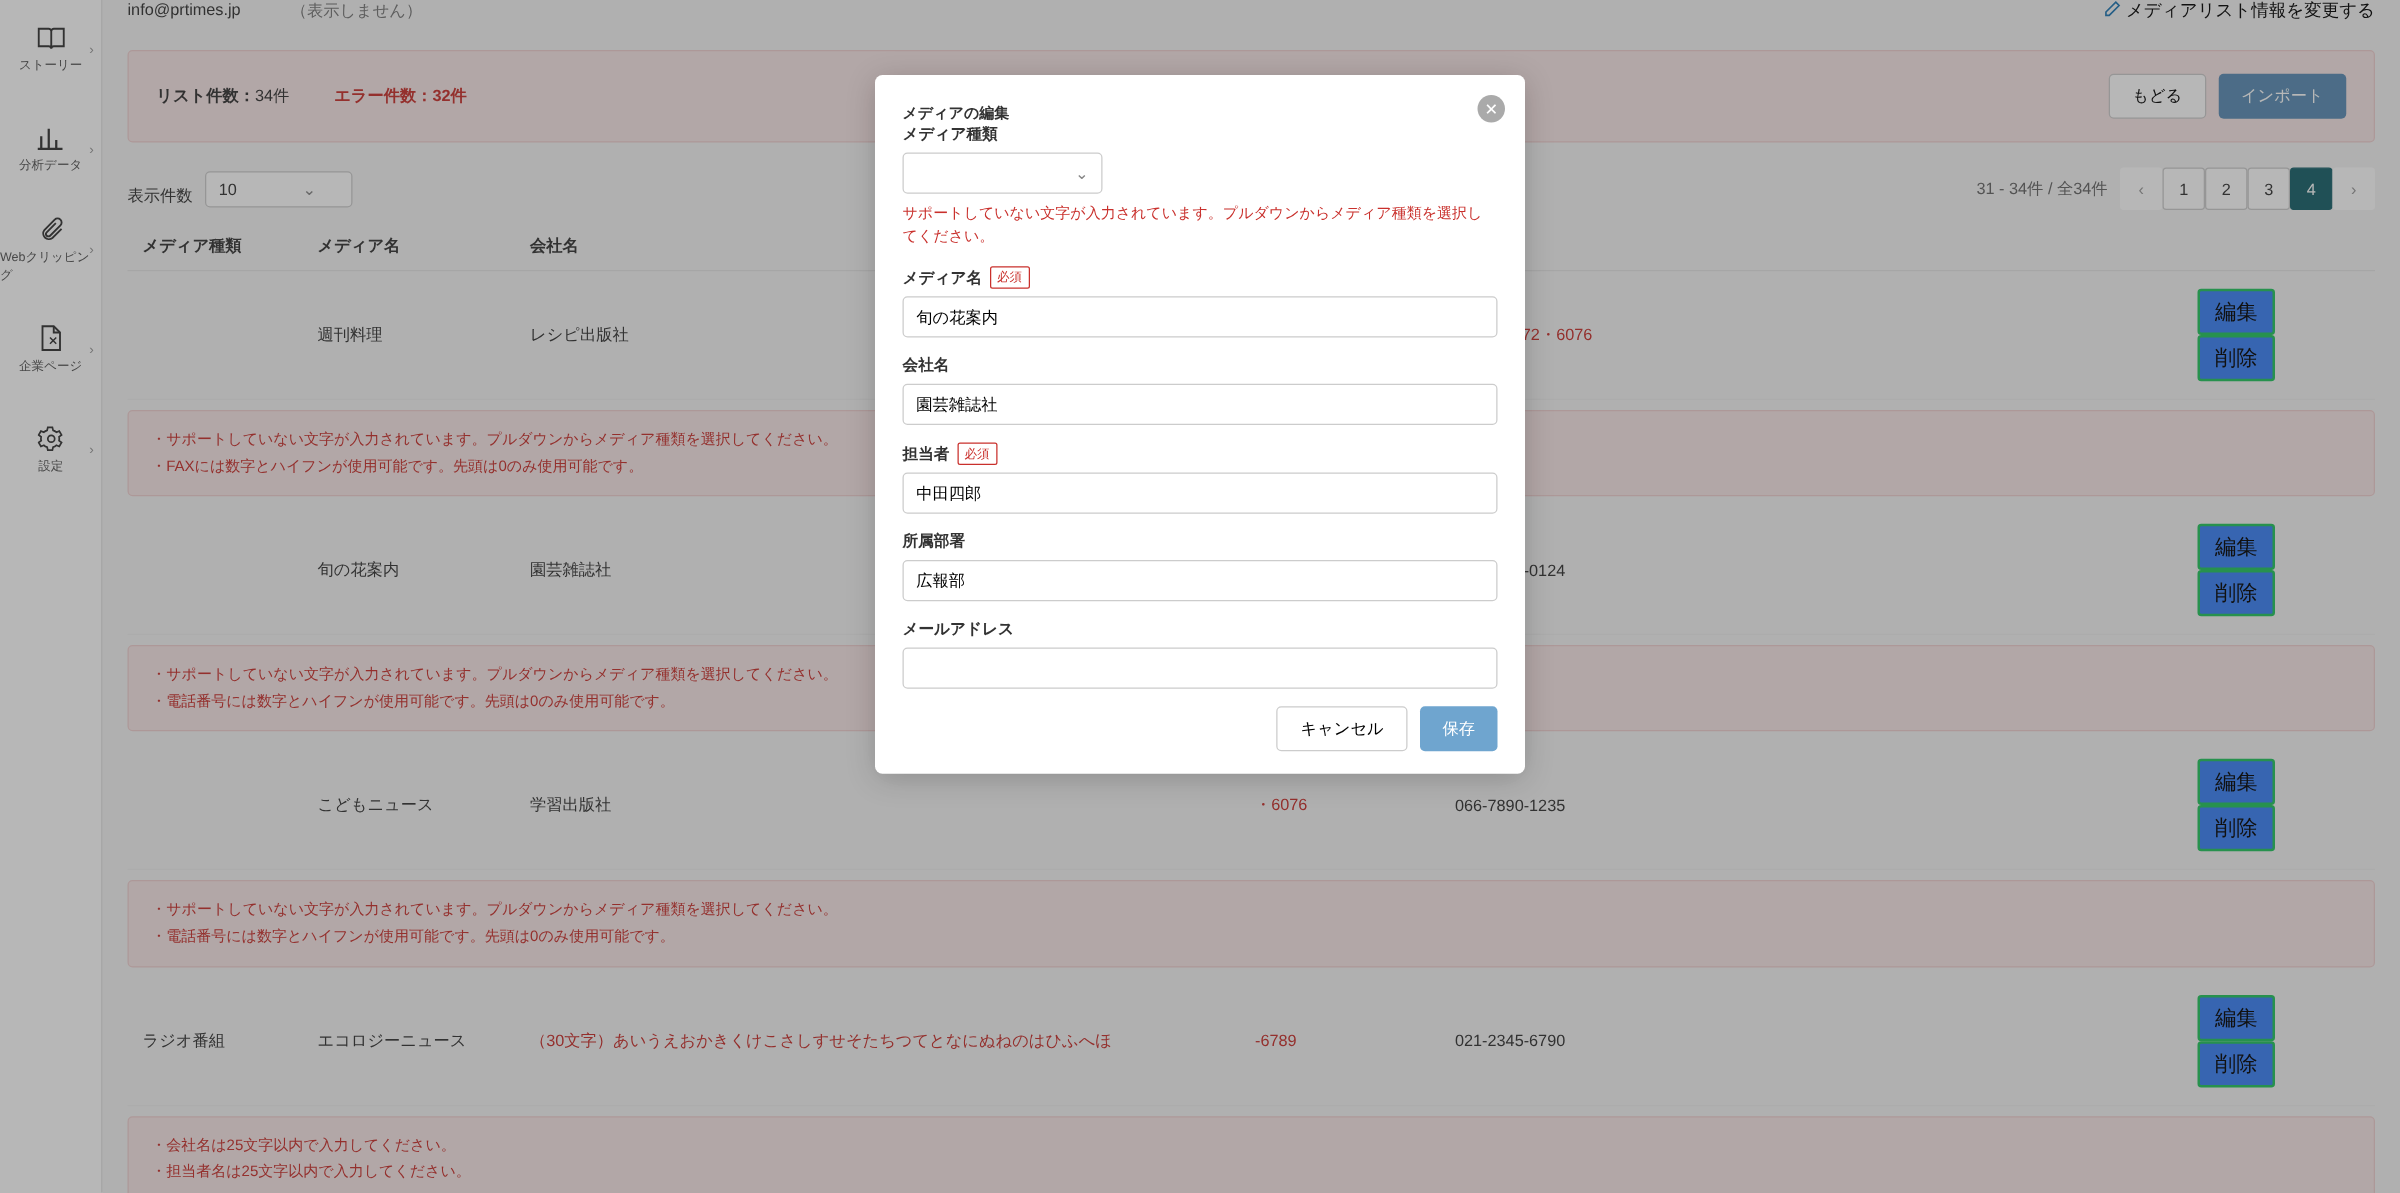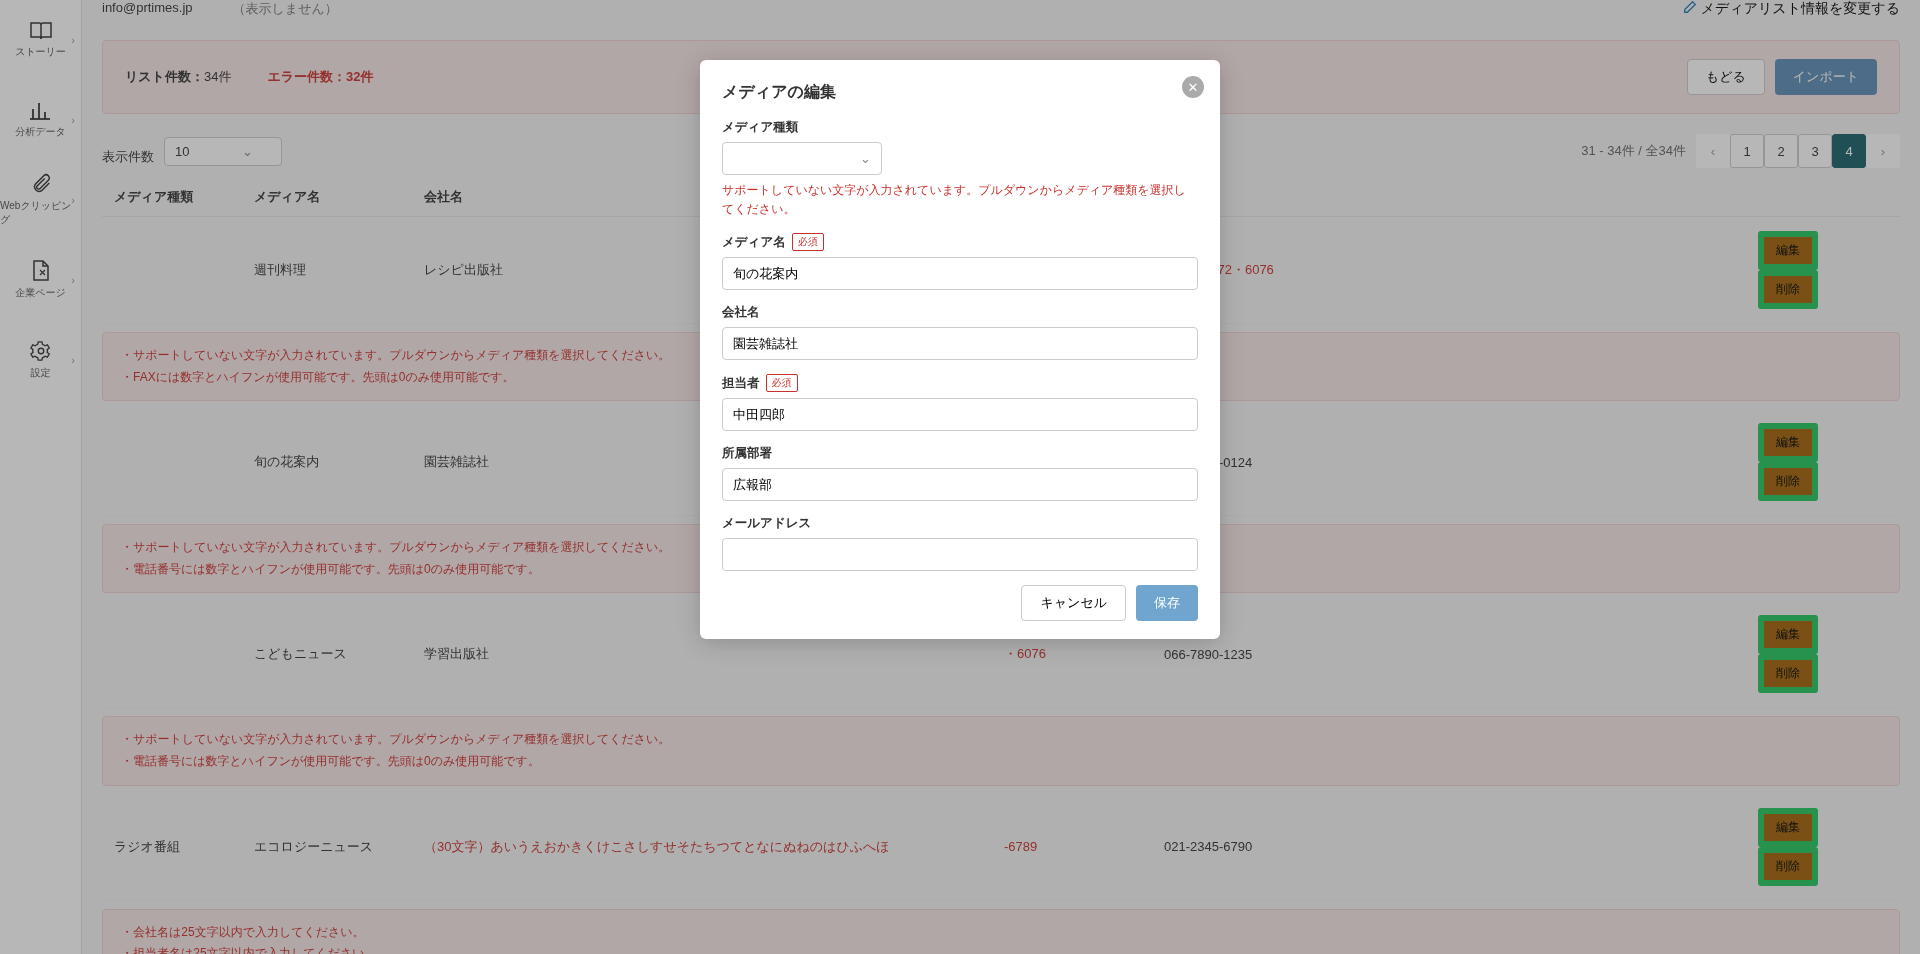--- a/index.html
+++ b/index.html
@@ -39,27 +39,27 @@
 .table-header { display: flex; padding: 10px 12px; font-weight: 600; font-size: 13px; color: #333; border-bottom: 1px solid #e5e5e5; }
 .col-type { width: 140px; }
 .col-name { width: 170px; }
 .col-company { width: 580px; }
 .col-phone { width: 160px; }
 .col-fax { width: 260px; flex: 1; }
 .col-actions { width: 130px; }
 
 .table-row { display: flex; align-items: center; padding: 14px 12px; border-bottom: 1px solid #eee; font-size: 13px; }
 .err-text { color: #c9302c; }
-.small-btn { background: #a16207; border: 6px solid #22c55e; border-radius: 3px; padding: 5px 12px; font-size: 12px; cursor: pointer; margin-right: 6px; }
+.small-btn { background: #3b82f6; border: 2px solid #22c55e; border-radius: 3px; padding: 5px 12px; font-size: 17px; cursor: pointer; margin-right: 6px; }
 
 .table-error-row { background: #f8e6e6; border: 1px solid #f0d0d0; border-radius: 4px; padding: 12px 18px; margin: 8px 0; font-size: 12px; color: #c9302c; line-height: 1.8; }
 
 .overlay { position: fixed; inset: 0; background: rgba(50,50,50,0.35); display: flex; align-items: flex-start; justify-content: center; padding-top: 60px; }
 .modal { background: #fff; border-radius: 6px; width: 520px; padding: 22px 22px 18px 22px; position: relative; box-shadow: 0 4px 24px rgba(0,0,0,0.2); }
-.modal-title { font-size: 16px; font-weight: 600; margin-bottom: 16px; }
+.modal-title { font-size: 12px; font-weight: 600; }
 .modal-close { position: absolute; right: 16px; top: 16px; width: 22px; height: 22px; border-radius: 50%; background: #aaa; color: #fff; display: flex; align-items: center; justify-content: center; font-size: 13px; cursor: pointer; }
 .field { margin-bottom: 14px; }
 .field-label { font-size: 12.5px; font-weight: 600; margin-bottom: 6px; display: flex; align-items: center; gap: 6px; }
 .req-badge { border: 1px solid #c9302c; color: #c9302c; font-size: 10px; padding: 1px 5px; border-radius: 2px; font-weight: normal; }
 .field-input { width: 100%; border: 1px solid #ccc; border-radius: 4px; padding: 8px 10px; font-size: 13px; background: #fff; }
 .field-input.error { border-color: #c9302c; }
 .field-input.focused { border: 1.5px solid #1f77b4; }
 .field-select { width: 160px; border: 1px solid #ccc; border-radius: 4px; padding: 8px 10px; display: flex; justify-content: space-between; align-items: center; cursor: pointer; }
 .field-error { color: #c9302c; font-size: 12px; margin-top: 6px; line-height: 1.6; }
 .two-col { display: flex; gap: 14px; }

